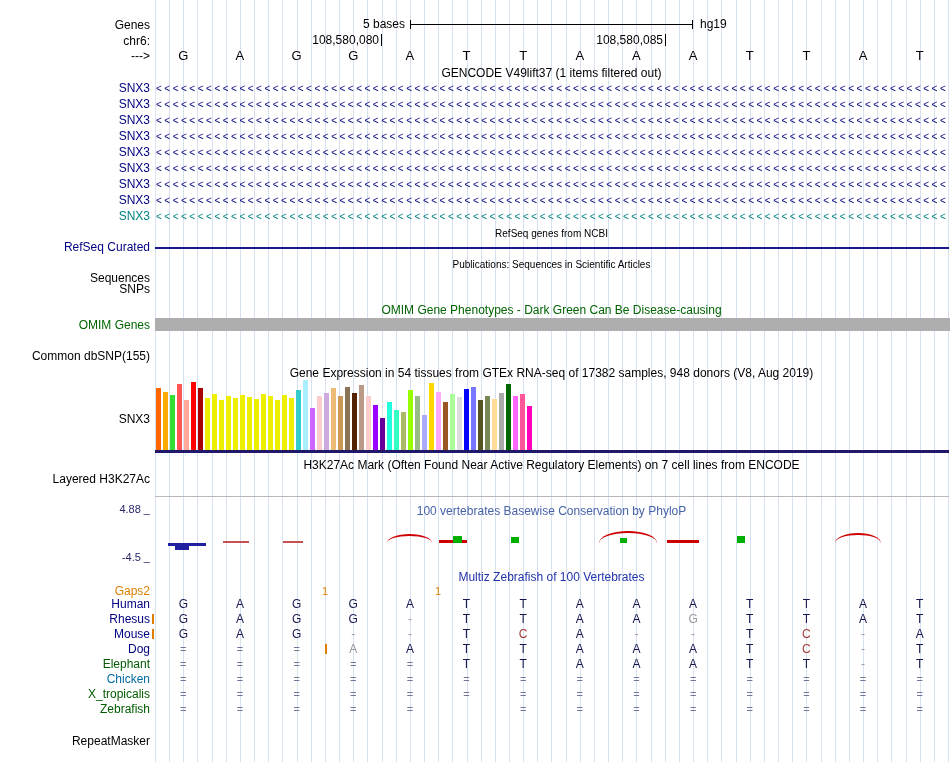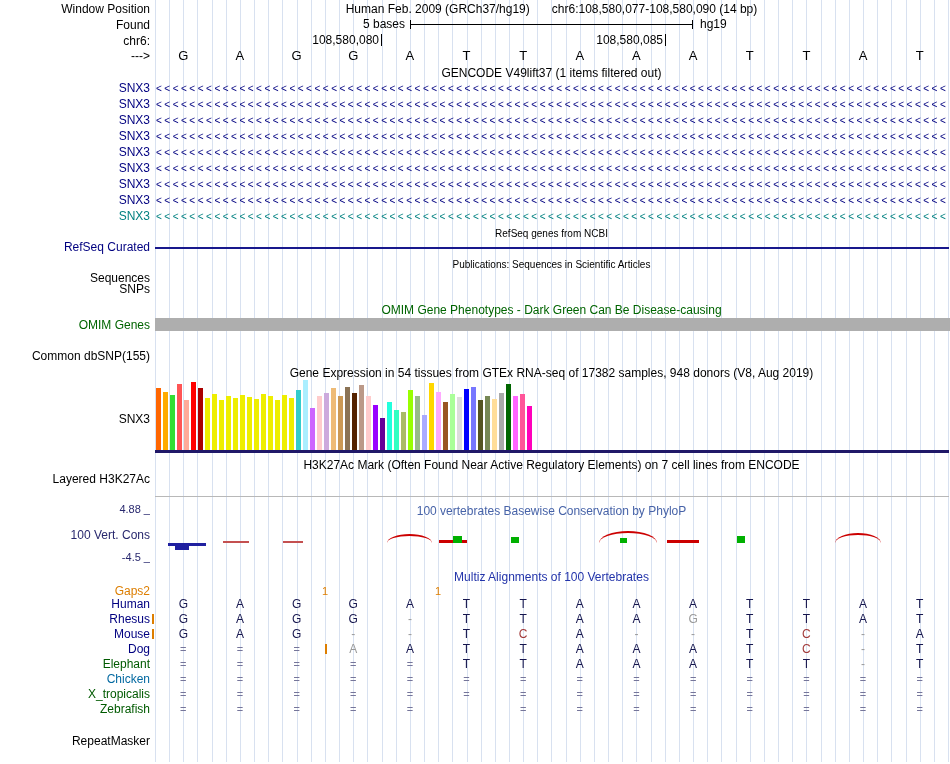--- a/index.html
+++ b/index.html
@@ -62,30 +62,23 @@
   .t-orange { color: #DD7E00; }
   .t-consblue   { color: #4763A8; }
   .t-multizblue { color: #2233AA; }
 </style>
 </head>
 <body>
 
 <div id="browser">
   <div id="gridlines"></div>
 
-  <div class="row" style="top:2px">
-    <div class="left-label">Window Position</div>
-    <div class="ctitle flexc">
-      <span>Human Feb. 2009 (GRCh37/hg19)</span>
-      <span>chr6:108,580,077-108,580,090 (14 bp)</span>
-    </div>
-  </div>
 
   <div class="row" style="top:18px">
-    <div class="left-label">Found</div>
+    <div class="left-label">Genes</div>
     <div class="posnum" style="left:257px">5 bases</div>
     <div class="scalebar"></div>
     <span class="hg19">hg19</span>
   </div>
 
   <div class="row" style="top:34px">
     <div class="left-label">chr6:</div>
     <div class="posnum" style="left:231px">108,580,080</div>
     <div class="postick" style="left:381px"></div>
     <div class="posnum" style="left:515px">108,580,085</div>
@@ -239,41 +232,38 @@
   <div class="hline" id="gtex-line"></div>
 
   <div class="ctitle" style="top:458px">H3K27Ac Mark (Often Found Near Active Regulatory Elements) on 7 cell lines from ENCODE</div>
   <div class="row" style="top:472px">
     <div class="left-label">Layered H3K27Ac</div>
   </div>
   <div class="hline" id="h3k-line"></div>
 
   <div class="cons-lim" style="top:503px">4.88 _</div>
   <div class="ctitle t-consblue" style="top:504px">100 vertebrates Basewise Conservation by PhyloP</div>
-  <div class="row" style="top:528px">
-    <div class="left-label" style="color:#28286E">100 Vert. Cons</div>
-  </div>
   <div id="cons-marks">
       <div class="cons-mark" style="left: 13px; width: 38px; height: 3px; background: rgb(32, 32, 160); top: 23px;"></div>
       <div class="cons-mark" style="left: 20px; width: 14px; height: 7px; background: rgb(32, 32, 160); top: 23px;"></div>
       <div class="cons-mark" style="left: 68px; width: 26px; height: 2px; background: rgb(196, 80, 80); bottom: 17px;"></div>
       <div class="cons-mark" style="left: 128px; width: 20px; height: 2px; background: rgb(196, 80, 80); bottom: 17px;"></div>
       <div class="cons-mark hump" style="left: 232px; width: 45px; height: 9px; border-top-color: rgb(204, 0, 0); bottom: 17px;"></div>
       <div class="cons-mark" style="left: 284px; width: 28px; height: 3px; background: rgb(204, 0, 0); bottom: 17px;"></div>
       <div class="cons-mark" style="left: 298px; width: 9px; height: 7px; background: rgb(0, 176, 0); bottom: 17px;"></div>
       <div class="cons-mark" style="left: 356px; width: 8px; height: 6px; background: rgb(0, 176, 0); bottom: 17px;"></div>
       <div class="cons-mark hump" style="left: 444px; width: 58px; height: 12px; border-top-color: rgb(204, 0, 0); bottom: 17px;"></div>
       <div class="cons-mark" style="left: 465px; width: 7px; height: 5px; background: rgb(0, 176, 0); bottom: 17px;"></div>
       <div class="cons-mark" style="left: 512px; width: 32px; height: 3px; background: rgb(204, 0, 0); bottom: 17px;"></div>
       <div class="cons-mark" style="left: 582px; width: 8px; height: 7px; background: rgb(0, 176, 0); bottom: 17px;"></div>
       <div class="cons-mark hump" style="left: 680px; width: 46px; height: 10px; border-top-color: rgb(204, 0, 0); bottom: 17px;"></div>
     </div>
   <div class="cons-lim" style="top:551px">-4.5 _</div>
 
-  <div class="ctitle t-multizblue" style="top:570px">Multiz Alignments of 100 Vertebrates</div>
+  <div class="ctitle t-multizblue" style="top:570px">Multiz Zebrafish of 100 Vertebrates</div>
   <div class="row" style="top:584px">
     <div class="left-label t-orange">Gaps2</div>
     <div id="gap-marks">
         <div class="gap-one" style="left: 170px;">1</div>
         <div class="gap-one" style="left: 283px;">1</div>
       </div>
   </div>
   <div id="align-rows">
       <div class="align-row" style="top: 0px;">
         <div class="left-label" style="color: rgb(0, 0, 128);">Human</div>

